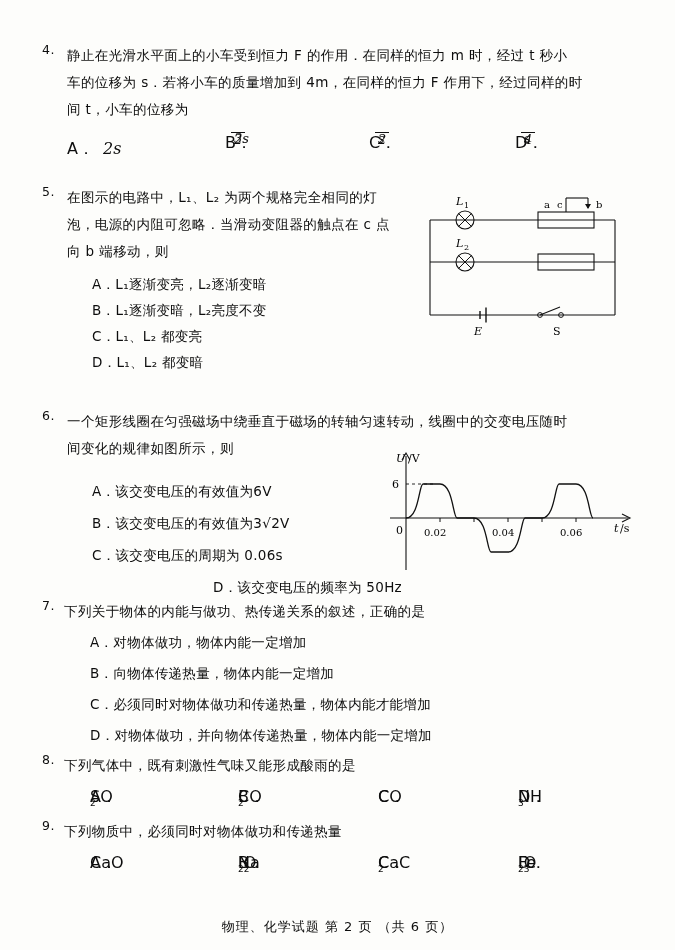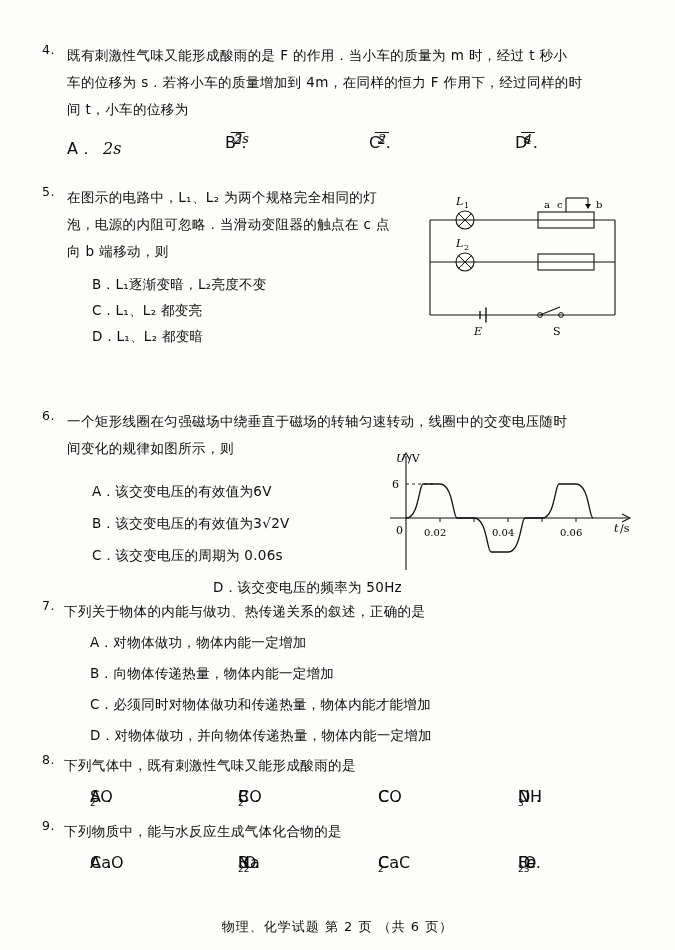--- a/index.html
+++ b/index.html
@@ -65,21 +65,21 @@
   .opt-cols span{position:absolute;white-space:nowrap;}
 </style>
 </head>
 <body>
 
 <div class="page">
 
   <div class="qblock" style="left:42px;top:42px;width:600px;">
     <span class="qnum">4.</span>
     <div class="qtext" style="margin-left:25px;">
-      <div class="line">既有刺激性气味又能形成酸雨的是 F 的作用．当小车的质量为 m 时，经过 t 秒小</div>
+      <div class="line">静止在光滑水平面上的小车受到恒力 F 的作用．在同样的恒力 m 时，经过 t 秒小</div>
       <div class="line">车的位移为 s．若将小车的质量增加到 4m，在同样的恒力 F 作用下，经过同样的时</div>
       <div class="line">间 t，小车的位移为</div>
     </div>
     <div class="opt-cols" style="margin-left:25px;height:40px;margin-top:10px;">
       <span style="left:0px;top:6px;">
         <span>A．</span>
         <span class="it" style="padding-left:6px;">2s</span>
       </span>
       <span style="left:158px;top:0px;">
         <span>B．</span>
@@ -106,20 +106,23 @@
   </div>
 
   <div class="qblock" style="left:42px;top:184px;width:600px;">
     <span class="qnum">5.</span>
     <div class="qtext" style="margin-left:25px;width:380px;">
       <div class="line">在图示的电路中，L₁、L₂ 为两个规格完全相同的灯</div>
       <div class="line">泡，电源的内阻可忽略．当滑动变阻器的触点在 c 点</div>
       <div class="line">向 b 端移动，则</div>
     </div>
     <div style="margin-left:50px;margin-top:6px;">
+      <div class="opt-row">
+        <span>A．</span><span>L₁逐渐变亮，L₂逐渐变暗</span>
+      </div>
       <div class="opt-row">
         <span>B．</span><span>L₁逐渐变暗，L₂亮度不变</span>
       </div>
       <div class="opt-row">
         <span>C．</span><span>L₁、L₂ 都变亮</span>
       </div>
       <div class="opt-row">
         <span>D．</span><span>L₁、L₂ 都变暗</span>
       </div>
     </div>
@@ -269,21 +272,21 @@
       </span>
       <span style="left:428px;top:2px;">
         <span>D．</span><span>NH</span><sub>3</sub>
       </span>
     </div>
   </div>
 
   <div class="qblock" style="left:42px;top:818px;width:600px;">
     <span class="qnum">9.</span>
     <div class="qtext" style="margin-left:22px;">
-      <div class="line">下列物质中，能与水反应生成气体化合物的是</div>
+      <div class="line">下列物质中，必须同时对物体做功和传递热量</div>
     </div>
     <div class="opt-cols" style="margin-left:48px;height:28px;margin-top:6px;">
       <span style="left:0px;top:2px;">
         <span>A．</span>
           <span>CaO</span>
       </span>
       <span style="left:148px;top:2px;">
         <span>B．</span><span>Na</span><sub>2</sub><span>O</span><sub>2</sub>
       </span>
       <span style="left:288px;top:2px;">

